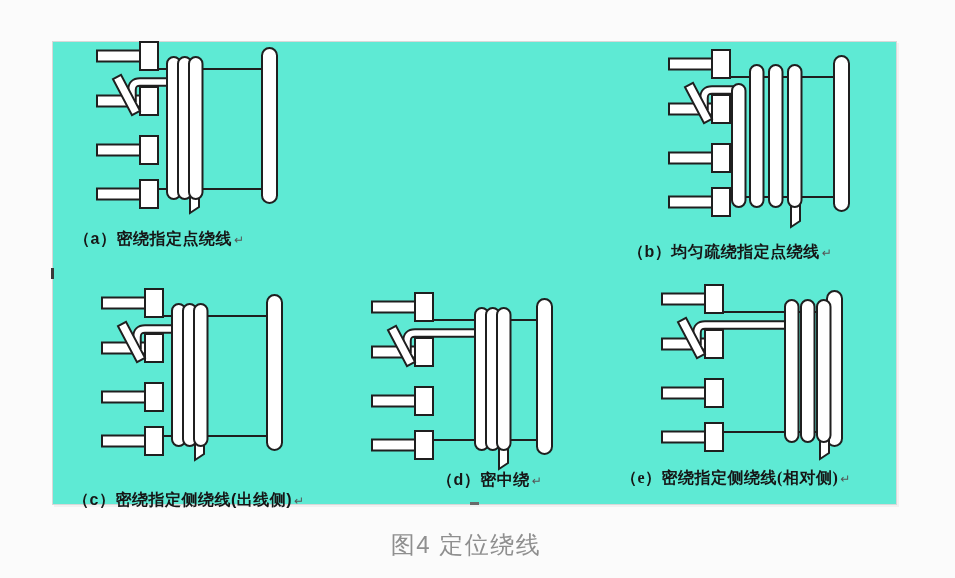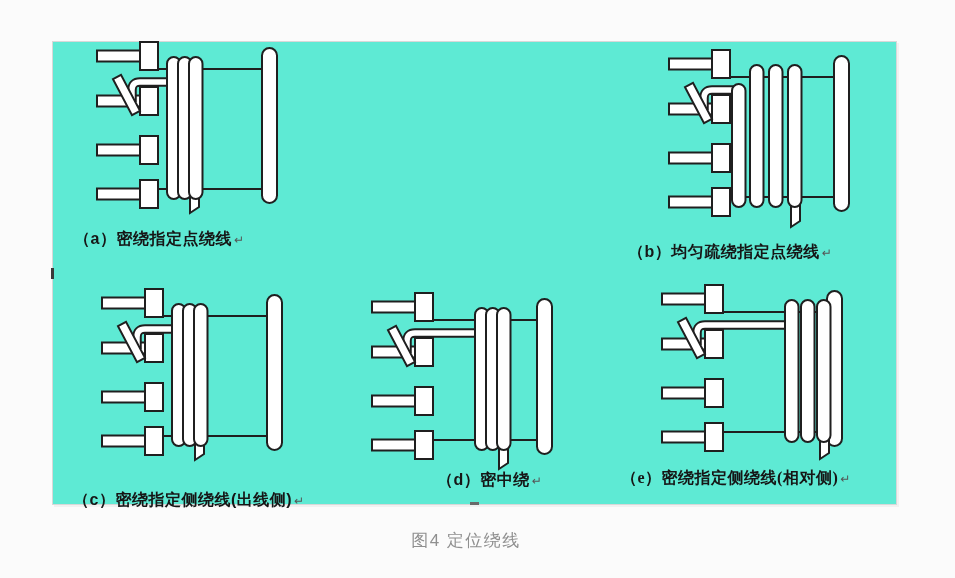--- a/index.html
+++ b/index.html
@@ -25,21 +25,21 @@
     font-size:16px;font-weight:700;color:#161616;letter-spacing:.5px;
   }
   .lbl-a{left:21px;top:187px;}
   .lbl-b{left:575px;top:200px;}
   .lbl-c{left:20px;top:426px;margin-top:22px;}
   .lbl-d{left:384px;top:428px;}
   .lbl-e{left:568px;top:426px;font-family:Liberation Serif, serif;}
   .eol{font-size:12px;font-weight:400;color:#555555;margin-left:2px;}
   .caption{
     position:absolute;left:0;top:529px;width:932px;text-align:center;
-    font-size:17px;color:#8f8f8f;letter-spacing:1.5px;
+    font-size:24px;color:#8f8f8f;letter-spacing:1.5px;
   }
   .tick-left{position:absolute;left:52px;top:267px;width:3px;height:11px;background:#3a3a3a;}
   .tick-bottom{position:absolute;left:470px;top:501px;width:9px;height:3px;background:#6a6a6a;}
 </style>
 </head>
 <body>
 
 <div class="panel">
 
   <figure class="subfig">

